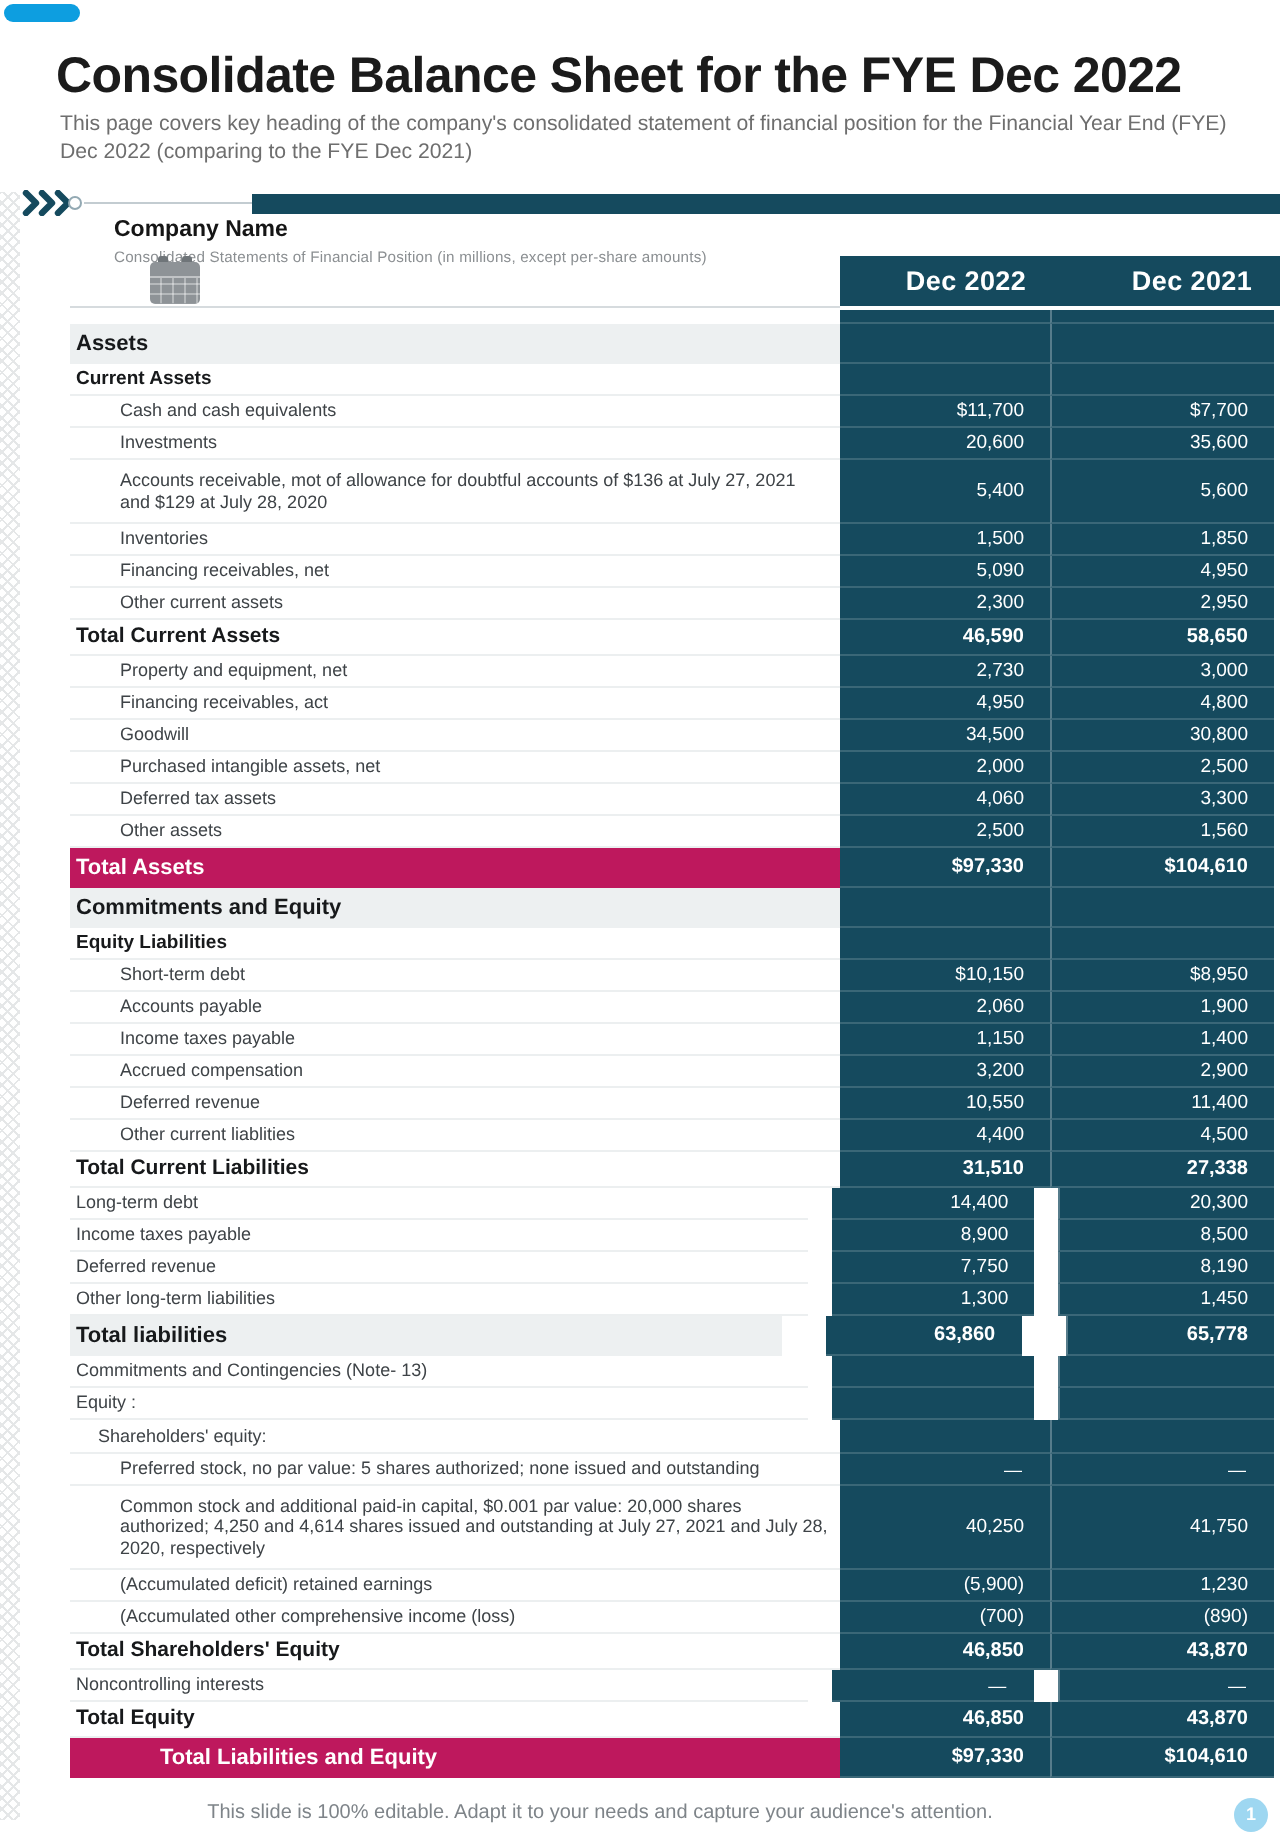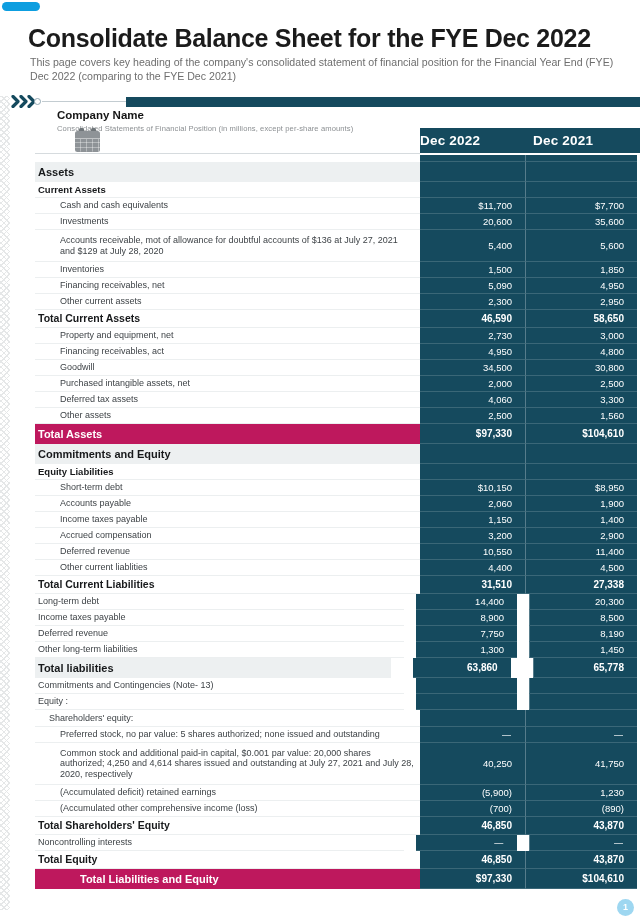--- a/index.html
+++ b/index.html
@@ -41,21 +41,21 @@
       repeating-linear-gradient(90deg, transparent 0 5px, rgba(255,255,255,.35) 5px 6px),
       repeating-linear-gradient(0deg, transparent 0 4px, rgba(255,255,255,.35) 4px 5px);
     background-size:100% 1px, 100% 60%, 100% 60%;
     background-position:0 7px, 0 100%, 0 100%;
     background-repeat:no-repeat;
   }
 
   .table-topline { position:absolute; left:35px; top:153px; width:385px; height:1px; background:#d6dbde; }
 
   .colhead { position:absolute; top:128px; height:25px; width:126px; background:#154A5E; color:#fff;
-    font-size:13.5px; font-weight:700; line-height:25px; letter-spacing:.2px; }
+    font-size:13.5px; font-weight:700; text-align:center; line-height:25px; letter-spacing:.2px; }
   .colhead.h1 { left:420px; } .colhead.h2 { left:533px; }
 
   
   .btable { position:absolute; left:35px; top:155px; width:602px; }
   .trow { display:flex; width:100%; }
   .tlabel { width:385px; display:flex; align-items:center; padding-left:3px; padding-right:6px;
     font-size:9px; color:#3e4347; line-height:1.18; border-bottom:1px solid #eceff0; background:#fff; }
   .tval { width:105px; background:#154A5E; color:#fff; display:flex; align-items:center; justify-content:flex-end;
     padding-right:13px; font-size:9.5px; border-bottom:1px solid rgba(255,255,255,.16); }
   .tval.c2 { width:112px; border-left:1px solid rgba(255,255,255,.28); }
@@ -322,15 +322,16 @@
         <div class="tval">46,850</div>
         <div class="tval c2">43,870</div>
       </div>
       <div class="trow highlight2">
         <div class="tlabel">Total Liabilities and Equity</div>
         <div class="tval">$97,330</div>
         <div class="tval c2">$104,610</div>
       </div>
     </div>
 
+  <div class="footer-text">This slide is 100% editable. Adapt it to your needs and capture your audience's attention.</div>
   <div class="page-badge">1</div>
 
 </div>
 
 </body></html>

